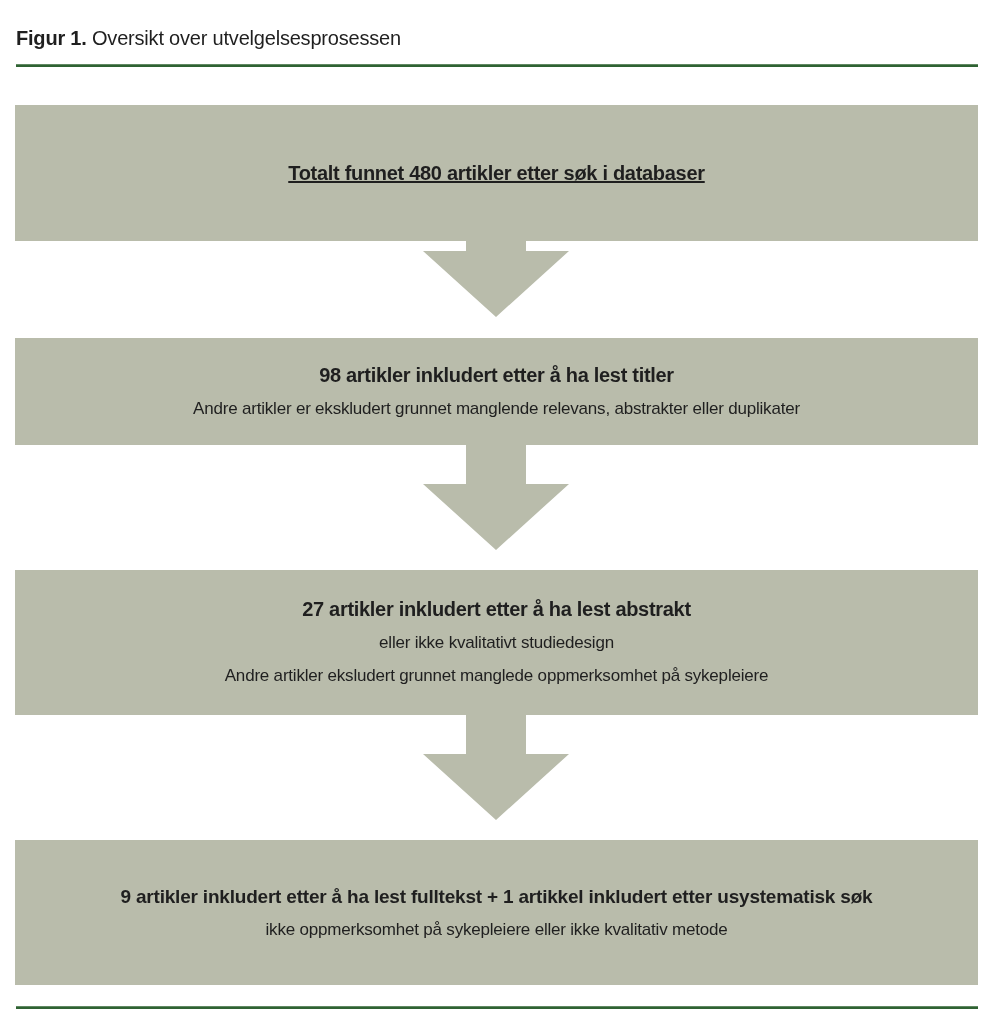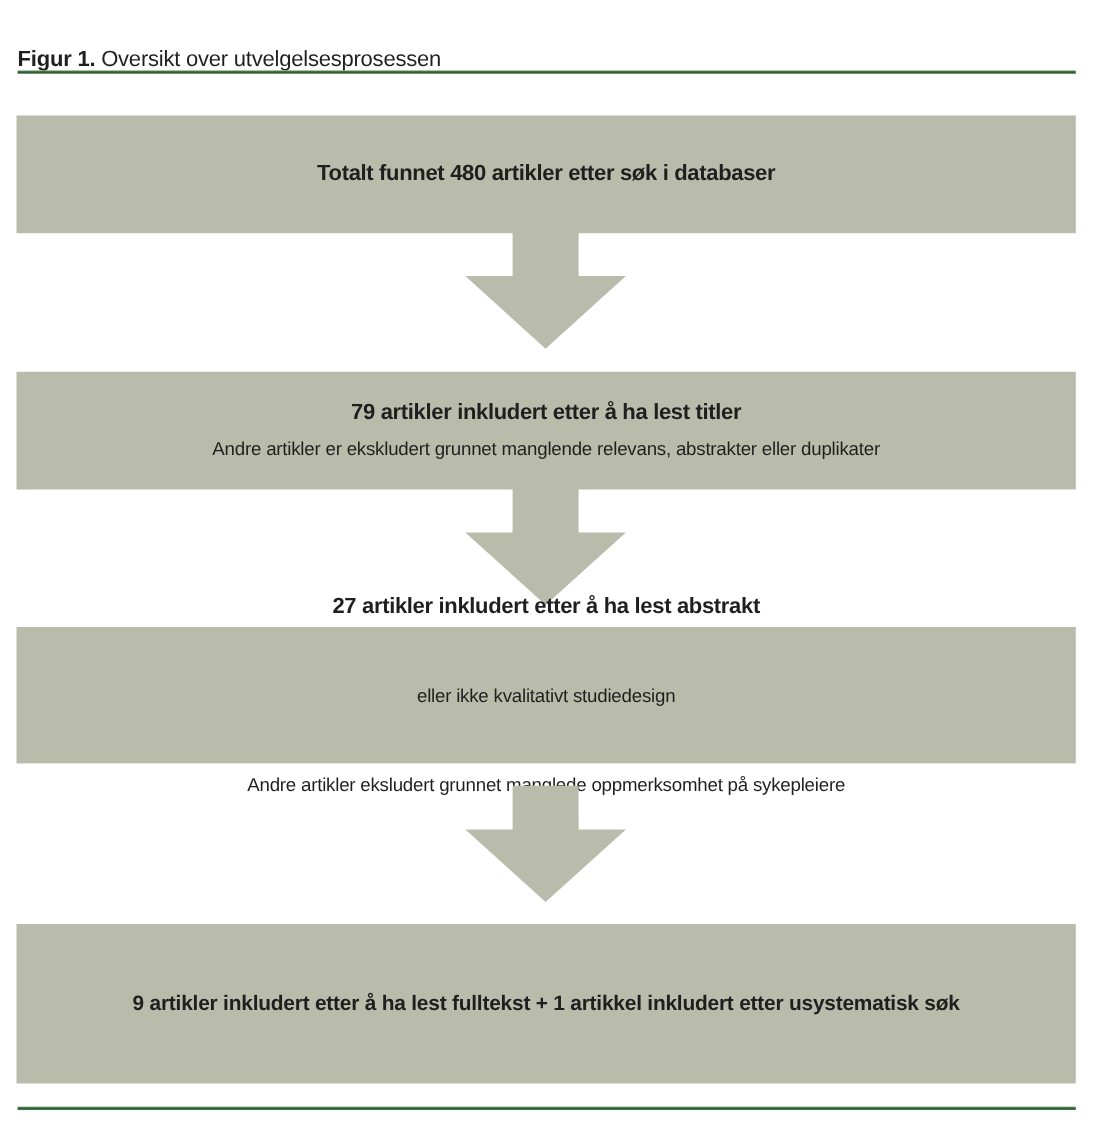--- a/index.html
+++ b/index.html
@@ -22,21 +22,20 @@
     background: var(--page-bg);
     overflow: hidden;
   }
   .figure-title {
     position: absolute;
     left: 16px;
     top: 27px;
     font-size: 20px;
     letter-spacing: -0.2px;
     white-space: nowrap;
-    margin-top: 16px;
   }
   .figure-title .label { font-weight: bold; }
   .rule {
     position: absolute;
     left: 16px;
     width: 962px;
     height: 3px;
     background: linear-gradient(to bottom, #7ea07f 0%, var(--rule-green) 45%, var(--rule-green) 100%);
   }
   .rule-top { top: 64px; }
@@ -58,23 +57,23 @@
   }
   .box .heading {
     font-weight: bold;
     font-size: 20px;
     letter-spacing: -0.3px;
   }
   .box .body-line {
     font-size: 17px;
     letter-spacing: -0.2px;
   }
-  .box1 { top: 105px; height: 107px; }
+  .box1 { top: 105px; height: 136px; text-decoration: underline; }
   .box2 { top: 338px; height: 107px; }
-  .box3 { top: 570px; height: 124px; gap: 48px; }
+  .box3 { top: 570px; height: 145px; }
   .box4 { top: 840px; height: 145px; }
   .box4 .heading { font-size: 19px; letter-spacing: -0.2px; }
   .arrow {
     position: absolute;
     left: 423px;
     width: 146px;
     height: 106px;
     display: block;
   }
   .arrow polygon { fill: var(--box-fill); }
@@ -96,37 +95,38 @@
 
   <section class="box box1">
     <div class="line heading">Totalt funnet 480 artikler etter søk i databaser</div>
   </section>
 
   <svg class="arrow arrow1" viewBox="0 0 146 106" aria-hidden="true">
     <polygon points="43,0 103,0 103,40 146,40 73,106 0,40 43,40"></polygon>
   </svg>
 
   <section class="box box2">
-    <div class="line heading">79 artikler inkludert etter å ha lest titler</div>
+    <div class="line heading">98 artikler inkludert etter å ha lest titler</div>
     <div class="line body-line">Andre artikler er ekskludert grunnet manglende relevans, abstrakter eller duplikater</div>
   </section>
 
   <svg class="arrow arrow2" viewBox="0 0 146 106" aria-hidden="true">
     <polygon points="43,0 103,0 103,40 146,40 73,106 0,40 43,40"></polygon>
   </svg>
 
   <section class="box box3">
     <div class="line heading">27 artikler inkludert etter å ha lest abstrakt</div>
     <div class="line body-line">eller ikke kvalitativt studiedesign</div>
     <div class="line body-line">Andre artikler eksludert grunnet manglede oppmerksomhet på sykepleiere</div>
   </section>
 
   <svg class="arrow arrow3" viewBox="0 0 146 106" aria-hidden="true">
     <polygon points="43,0 103,0 103,40 146,40 73,106 0,40 43,40"></polygon>
   </svg>
 
   <section class="box box4">
     <div class="line heading">9 artikler inkludert etter å ha lest fulltekst + 1 artikkel inkludert etter usystematisk søk</div>
+    <div class="line body-line">ikke oppmerksomhet på sykepleiere eller ikke kvalitativ metode</div>
   </section>
 
   <div class="rule rule-bottom"></div>
 
 </div>
 
 </body></html>

